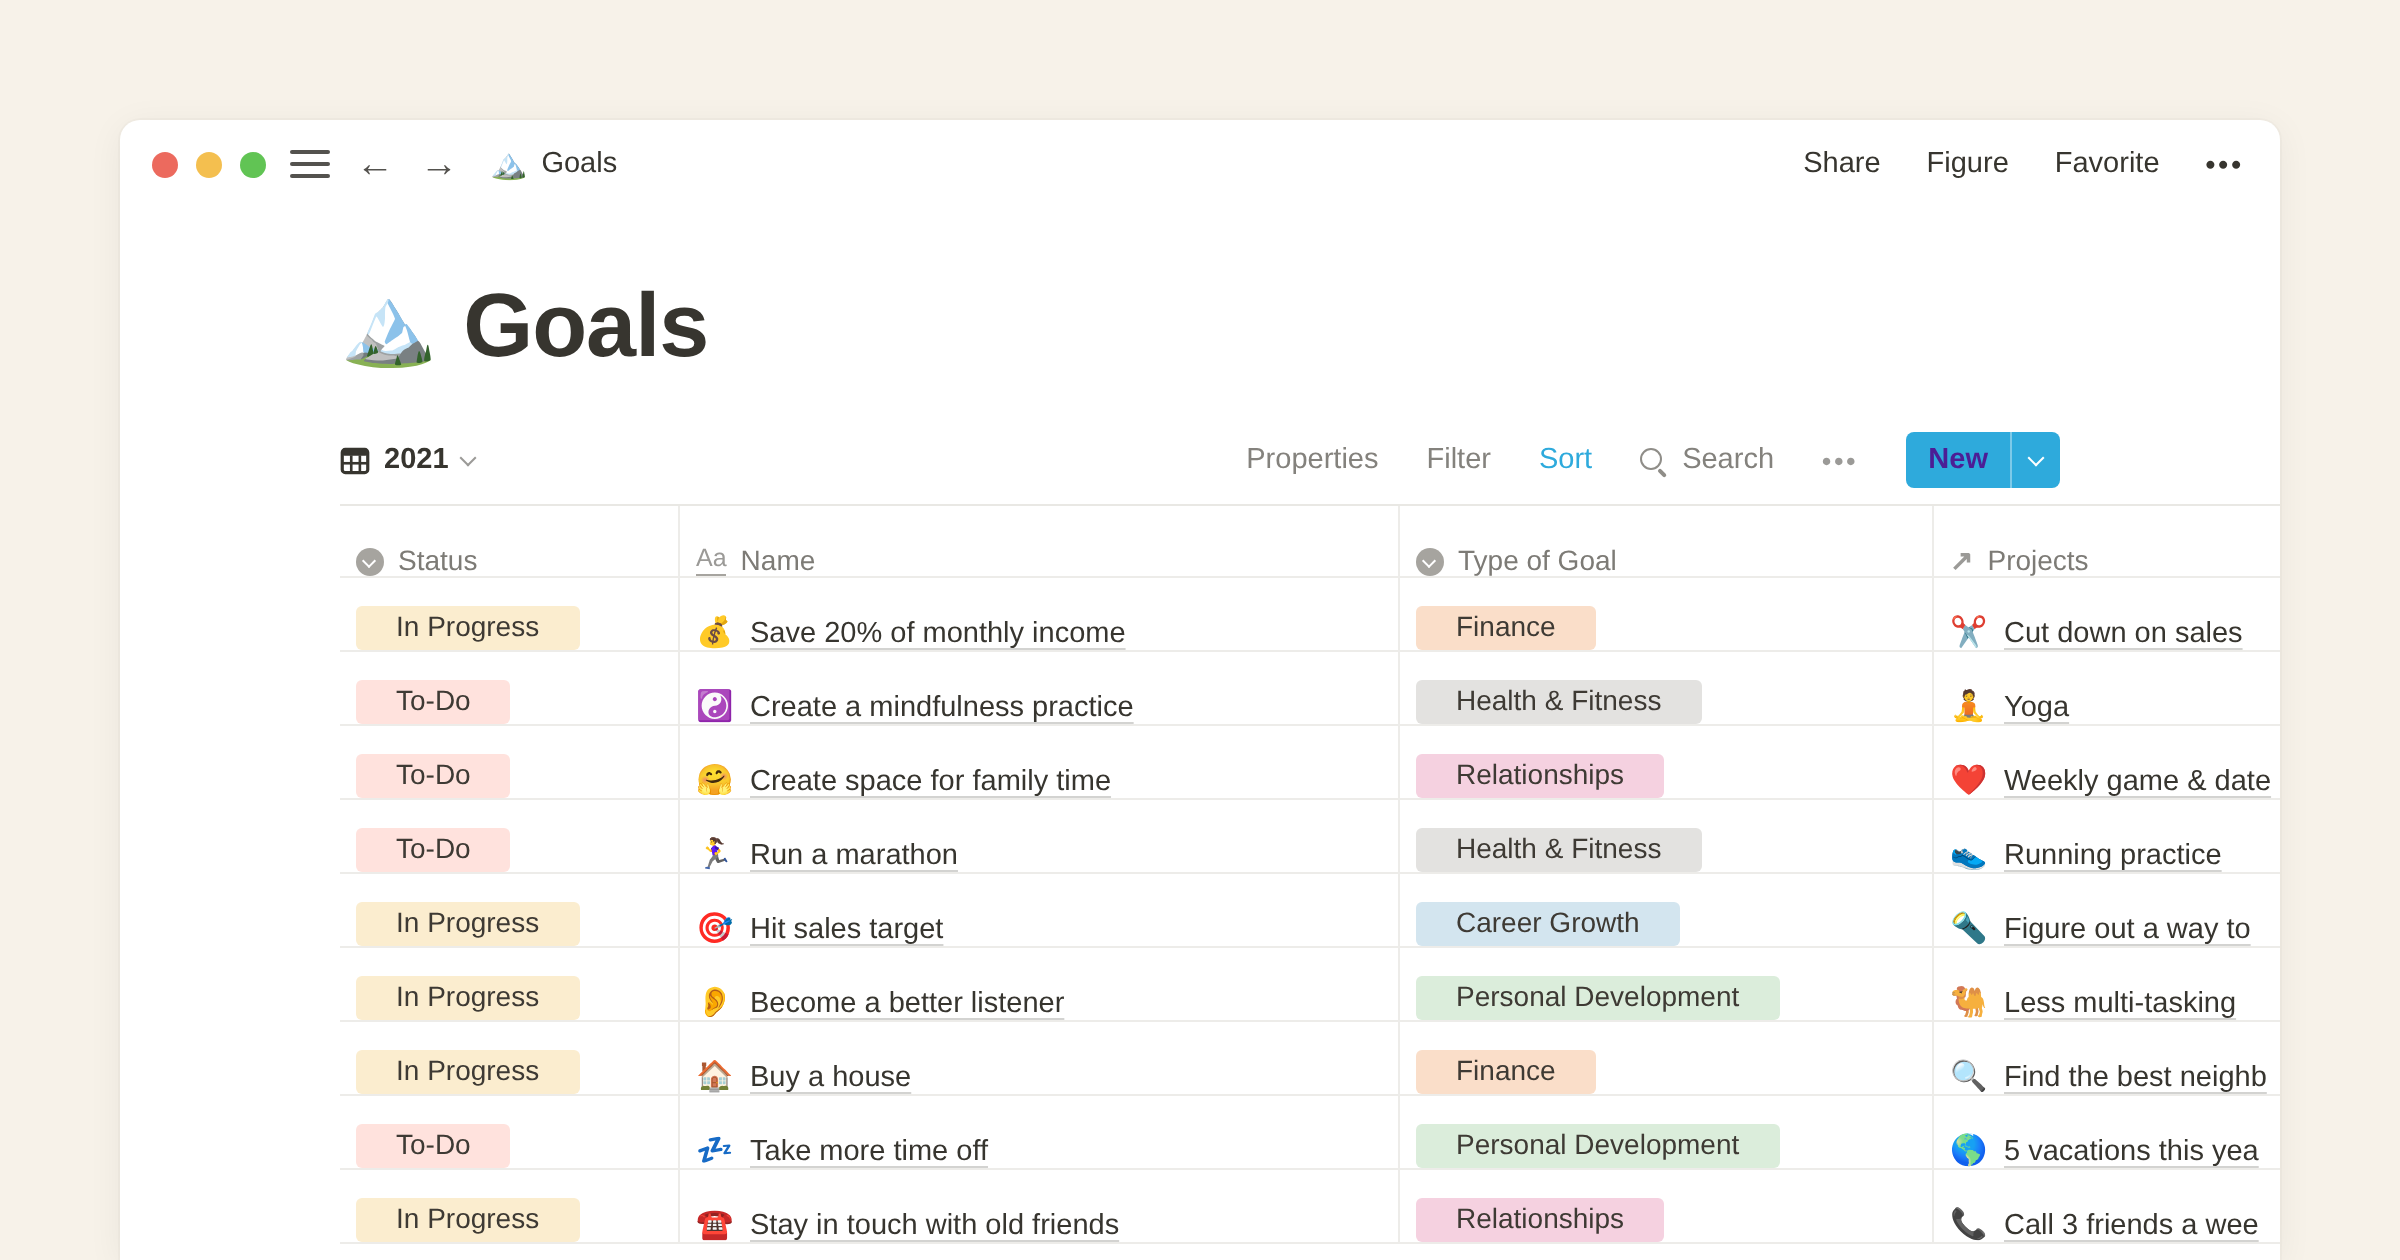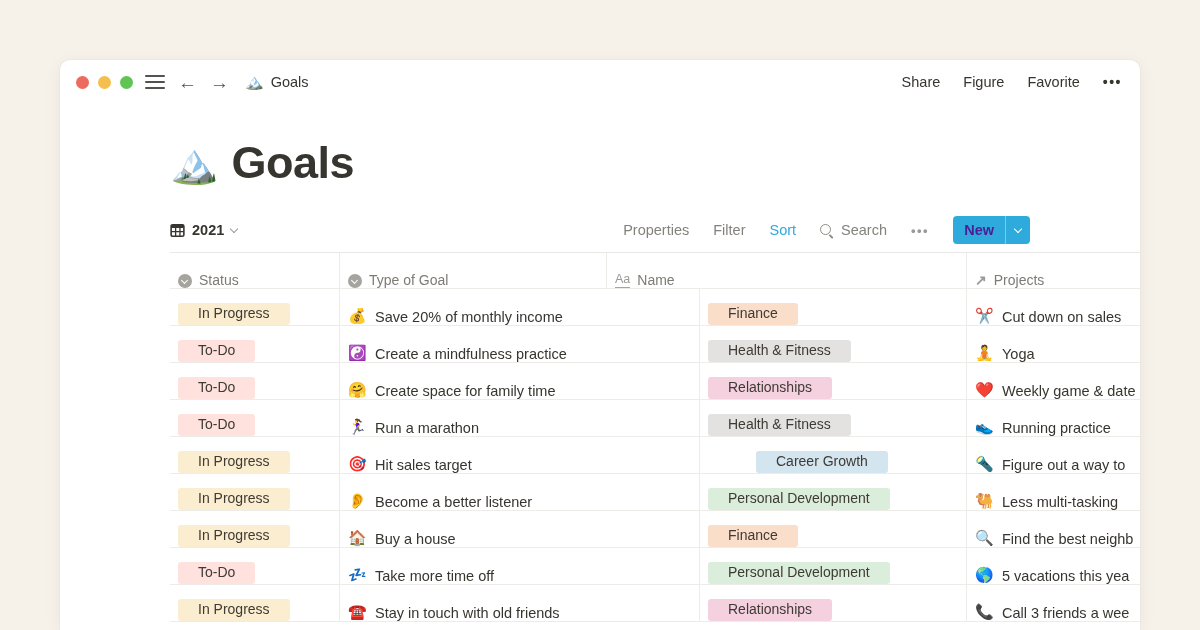--- a/index.html
+++ b/index.html
@@ -145,28 +145,28 @@
       </div>
     </div>
   </div>
 
   <div class="table">
     <div class="tr head">
       <div class="td c-status">
         <span class="sel-icon"></span>
         <span>Status</span>
       </div>
+      <div class="td c-name">
+        <span class="aa-icon">Aa</span>
+        <span>Name</span>
+      </div>
       <div class="td c-type">
         <span class="sel-icon"></span>
         <span>Type of Goal</span>
       </div>
-      <div class="td c-name">
-        <span class="aa-icon">Aa</span>
-        <span>Name</span>
-      </div>
       <div class="td c-projects">
         <span class="rel-icon">↗</span>
         <span>Projects</span>
       </div>
     </div>
     <div id="rows">
   <div class="tr">
     <div class="td c-status">
       <span class="badge" style="background-color: rgb(251, 237, 207);">In Progress</span>
     </div>
@@ -236,21 +236,21 @@
 
   <div class="tr">
     <div class="td c-status">
       <span class="badge" style="background-color: rgb(251, 237, 207);">In Progress</span>
     </div>
     <div class="td c-name">
       <span class="cell-emo">🎯</span>
       <span class="cell-link">Hit sales target</span>
     </div>
     <div class="td c-type">
-      <span class="badge" style="background-color: rgb(211, 229, 239); margin-left: 48px;">Career Growth</span>
+      <span class="badge" style="background-color: rgb(211, 229, 239);">Career Growth</span>
     </div>
     <div class="td c-projects">
       <span class="cell-emo">🔦</span>
       <span class="cell-link">Figure out a way to</span>
     </div>
   </div>
 
   <div class="tr">
     <div class="td c-status">
       <span class="badge" style="background-color: rgb(251, 237, 207);">In Progress</span>

